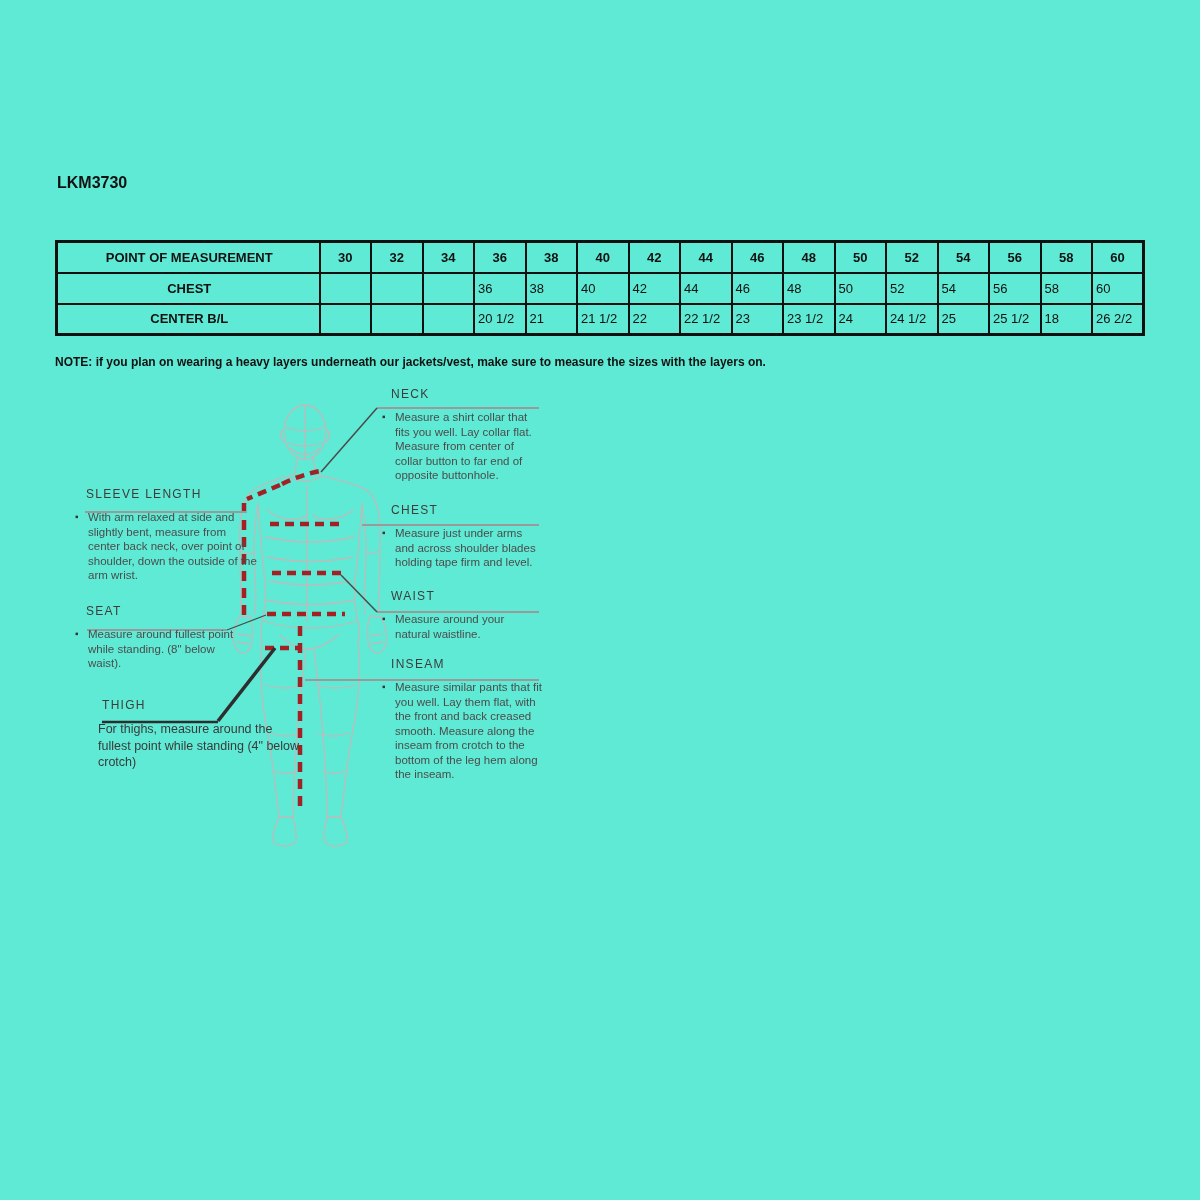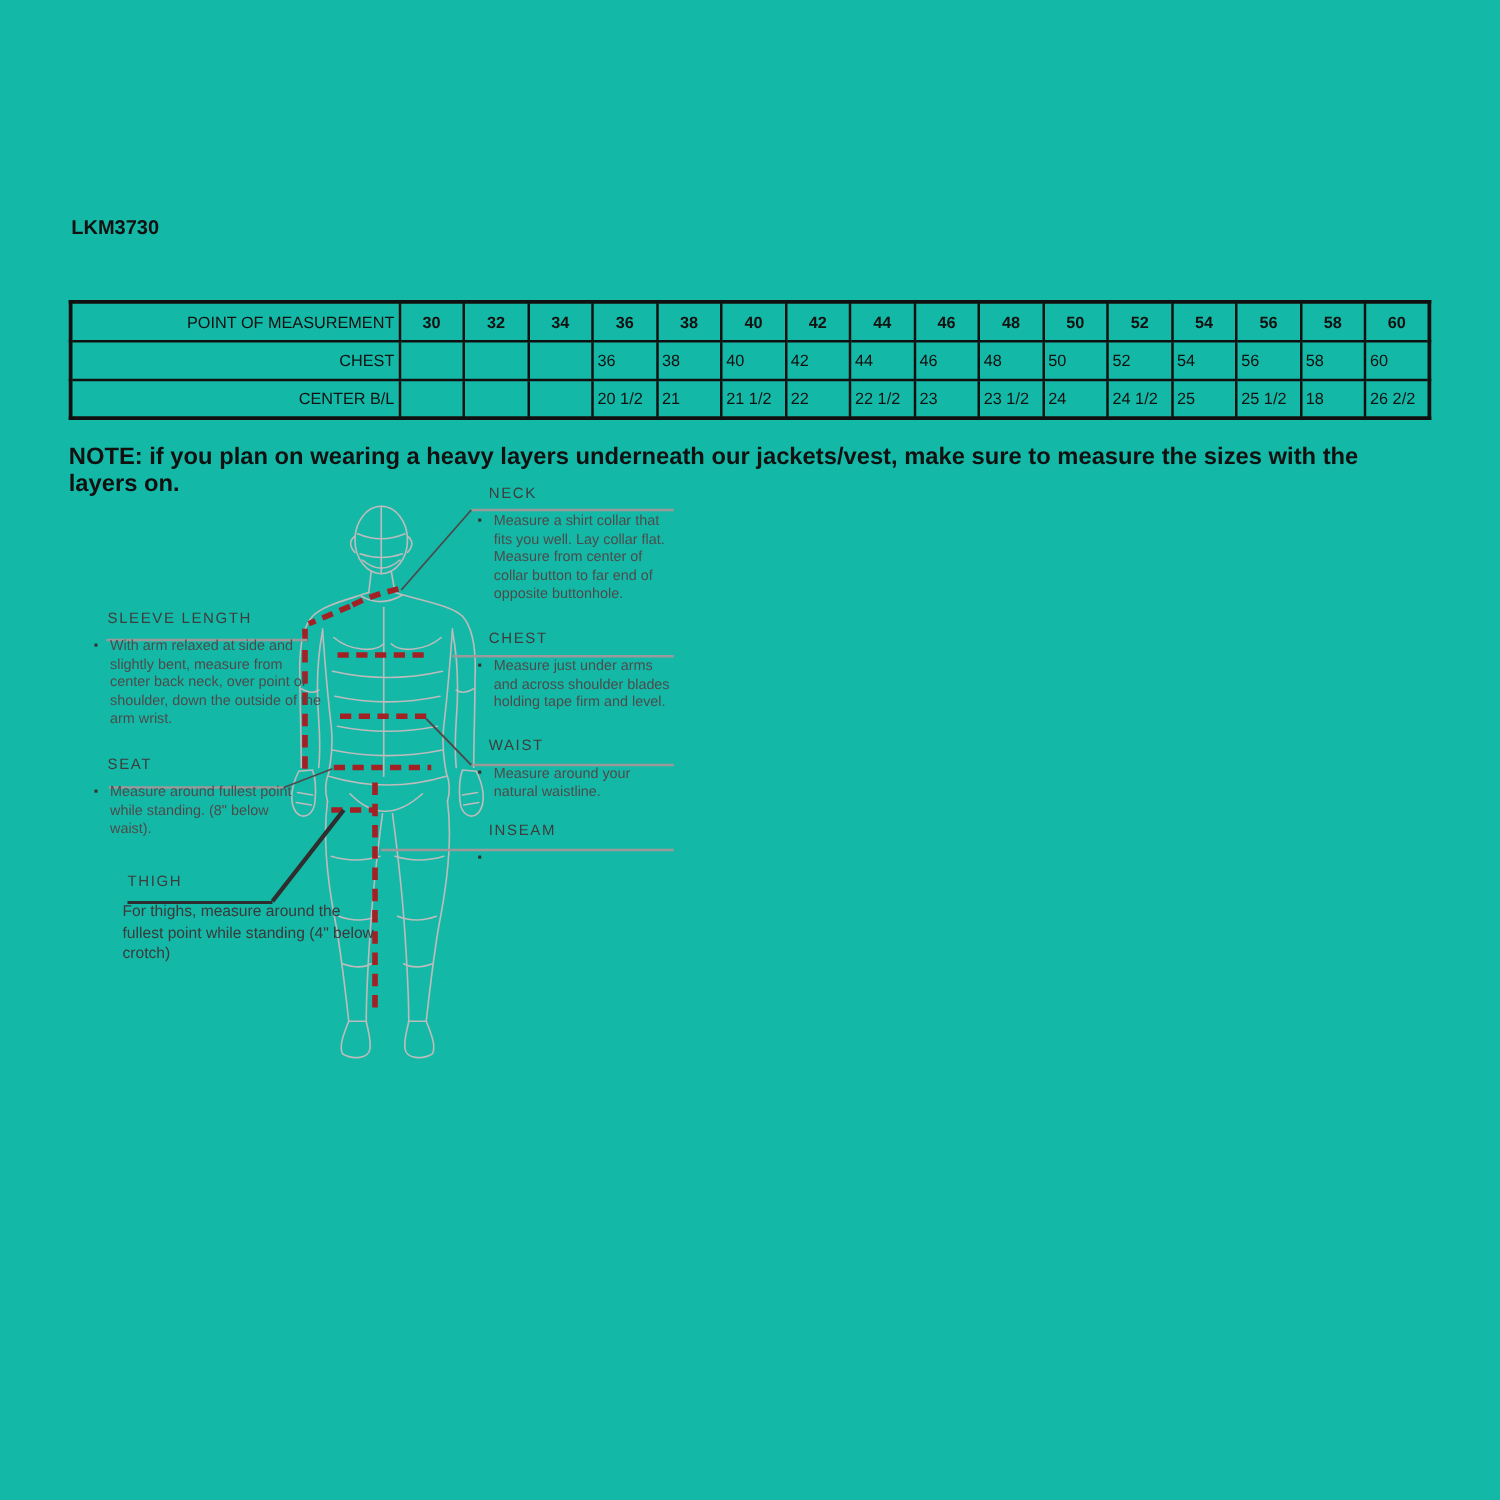--- a/index.html
+++ b/index.html
@@ -6,44 +6,44 @@
     --measure:#a32024;
     --wireframe:#bcbcbc;
     --leader:#9a9a9a;
     --leader-dark:#4a4a4a;
     --heading:#3d3d3d;
     --body-text:#4c4c4c;
   }
   *{margin:0;padding:0;box-sizing:border-box;}
   html,body{background:#fff;}
   .canvas{
-    position:relative;width:1200px;height:1200px;background:#14b8a6;
+    position:relative;width:1200px;height:1200px;background:#5eead4;
     font-family:"Liberation Sans",sans-serif;overflow:hidden;
   }
   .doc-title{
     position:absolute;left:57px;top:174px;
     font-size:16px;font-weight:bold;color:#111;
   }
   .table-wrap{position:absolute;left:55px;top:240px;}
   table.size-table{
     border-collapse:collapse;table-layout:fixed;width:1090px;
     font-family:"Liberation Sans",sans-serif;font-size:13px;color:#111;
     border:3px solid #101010;
   }
   table.size-table th,table.size-table td{
     border:2px solid #101010;height:31px;padding:0 3px;
     font-weight:normal;white-space:nowrap;overflow:hidden;
   }
   table.size-table th.lbl{
-    width:263px;text-align:right;font-weight:normal;padding-left:5px;
+    width:263px;text-align:center;font-weight:bold;padding-left:5px;
   }
   table.size-table thead th{font-weight:bold;}
   .note-line{
     position:absolute;left:55px;top:355px;width:1060px;
-    font-size:19px;font-weight:bold;color:#111;
+    font-size:12px;font-weight:bold;color:#111;
   }
   .diagram{position:absolute;left:60px;top:385px;width:512px;height:475px;}
   .diagram svg{position:absolute;left:0;top:0;}
   .dsec{position:absolute;}
   .dhead{
     font-size:12px;letter-spacing:1.3px;color:var(--heading);
     margin-bottom:9px;white-space:nowrap;
   }
   .dbody{
     position:relative;font-size:11.5px;line-height:14.5px;color:var(--body-text);
@@ -226,21 +226,21 @@
       <div class="dbody"><span class="blt">▪</span><span>Measure just under arms and across shoulder blades holding tape firm and level.</span></div>
     </div>
 
     <div class="dsec" style="left:322px;top:204px;width:152px">
       <div class="dhead" style="margin-left:9px">WAIST</div>
       <div class="dbody"><span class="blt">▪</span><span>Measure around your natural waistline.</span></div>
     </div>
 
     <div class="dsec" style="left:322px;top:272px;width:170px">
       <div class="dhead" style="margin-left:9px">INSEAM</div>
-      <div class="dbody"><span class="blt">▪</span></div>
+      <div class="dbody"><span class="blt">▪</span><span>Measure similar pants that fit you well. Lay them flat, with the front and back creased smooth. Measure along the inseam from crotch to the bottom of the leg hem along the inseam.</span></div>
     </div>
 
     <div class="dsec" style="left:15px;top:102px;width:182px">
       <div class="dhead" style="margin-left:11px">SLEEVE LENGTH</div>
       <div class="dbody"><span class="blt">▪</span><span>With arm relaxed at side and slightly bent, measure from center back neck, over point of shoulder, down the outside of the arm wrist.</span></div>
     </div>
 
     <div class="dsec" style="left:15px;top:219px;width:166px">
       <div class="dhead" style="margin-left:11px">SEAT</div>
       <div class="dbody"><span class="blt">▪</span><span>Measure around fullest point while standing. (8" below waist).</span></div>

